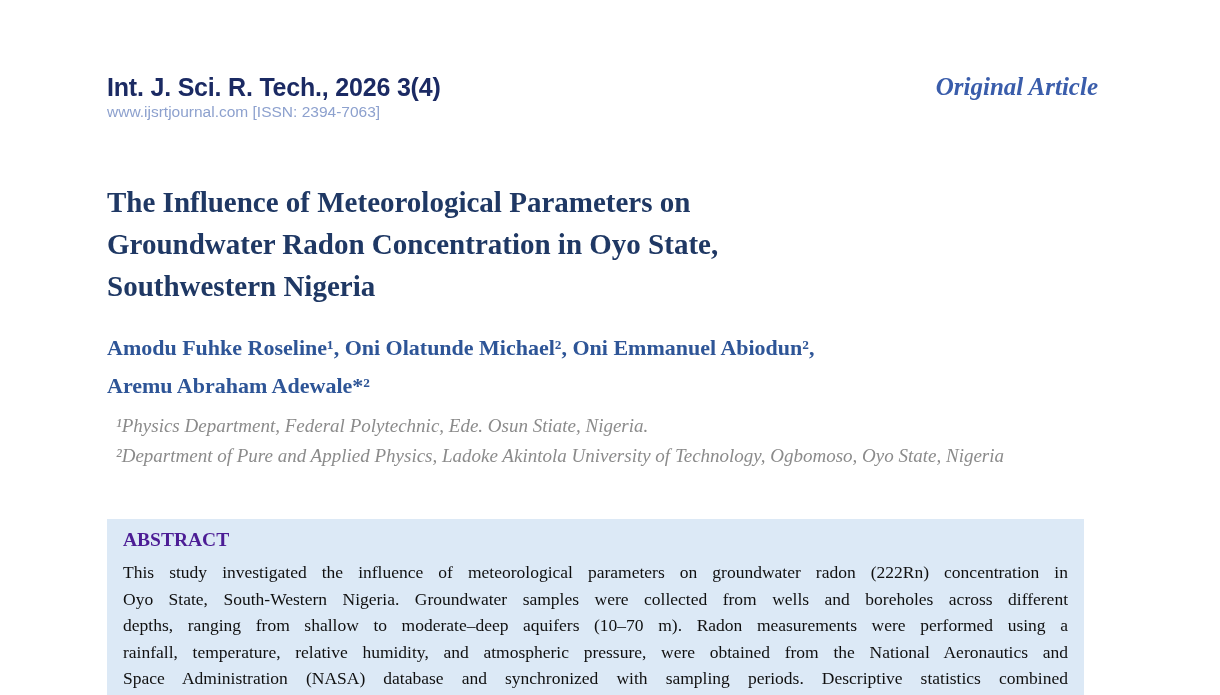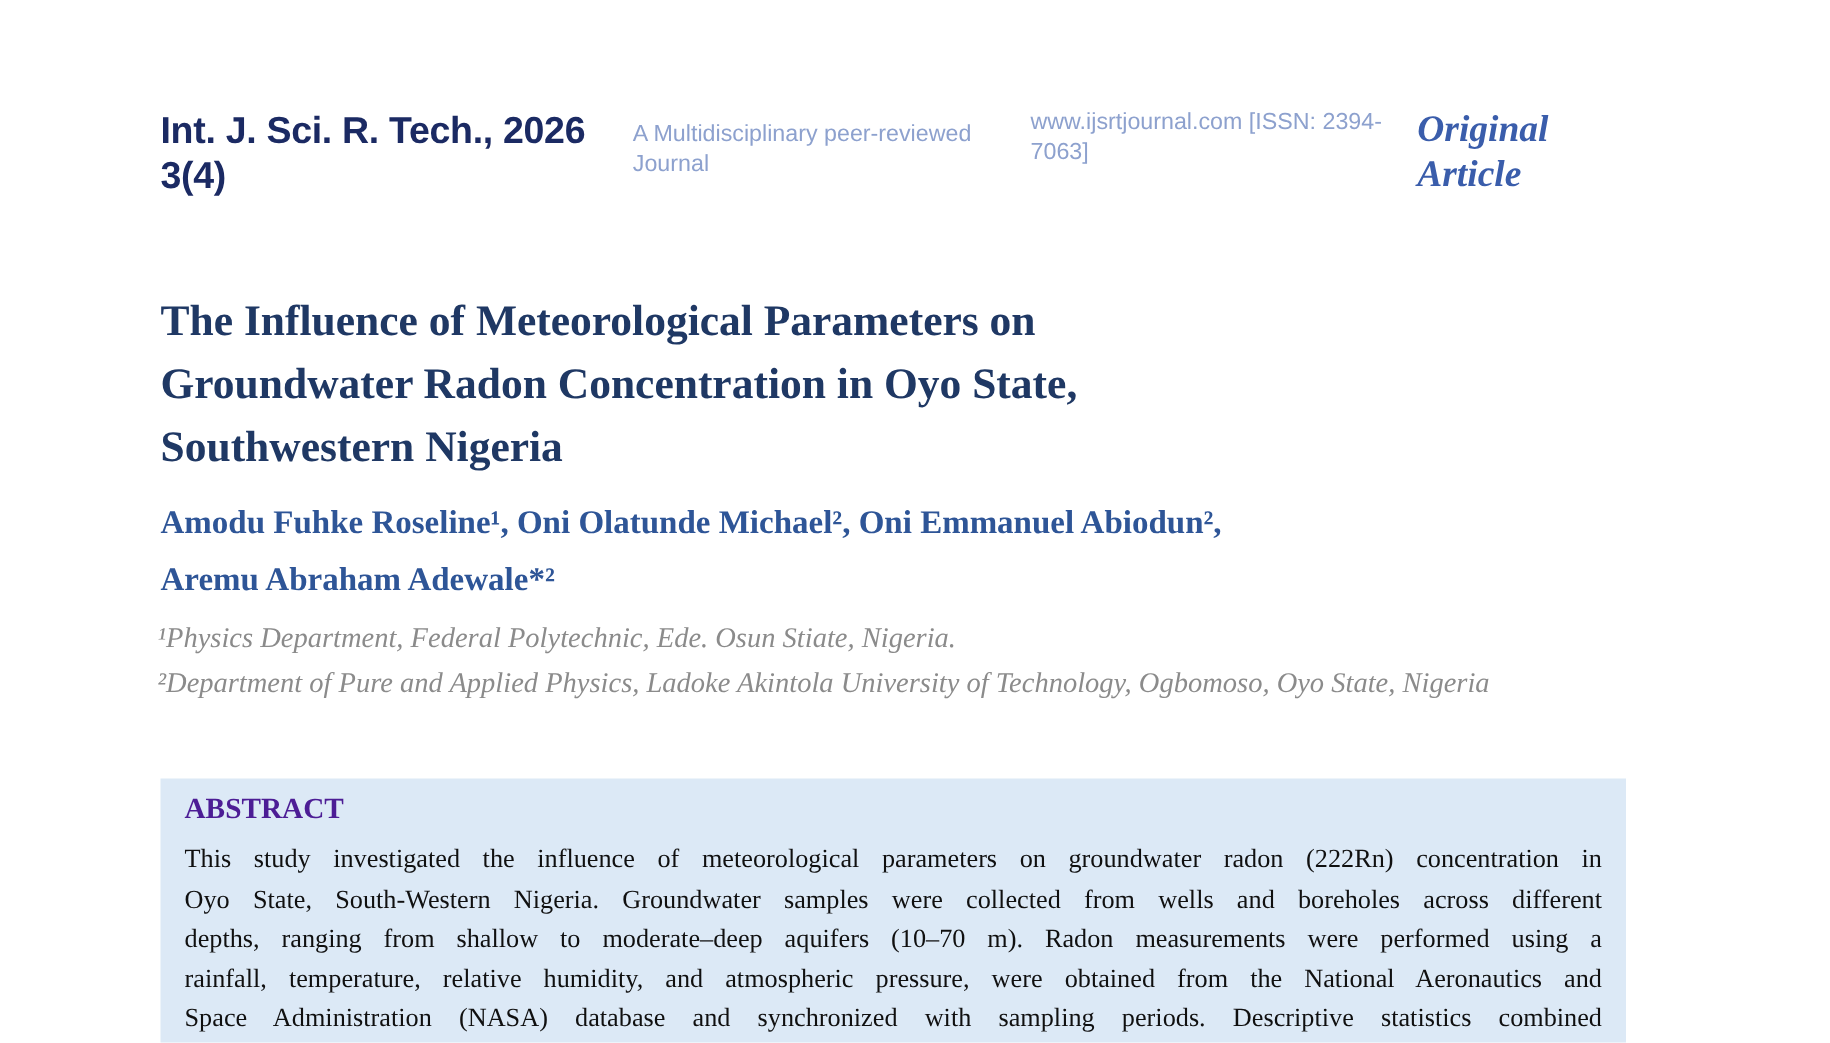--- a/index.html
+++ b/index.html
@@ -9,52 +9,52 @@
     overflow: hidden;
     font-family: "Liberation Serif", serif;
   }
   .page { position: relative; width: 1220px; height: 695px; background: #ffffff; }
 
   
   .header-row {
     position: absolute; left: 107px; top: 72px; width: 991px;
     display: flex; justify-content: space-between; align-items: flex-start;
   }
-  .journal-block { display: flex; }
+  .journal-block { display: flex; flex-direction: column; }
   .journal-name {
     font-family: "Liberation Sans", sans-serif;
     font-weight: 700; font-size: 25px; color: #1b2a63; line-height: 30px;
     letter-spacing: -0.2px;
   }
   .journal-subtitle, .journal-url {
     font-family: "Liberation Sans", sans-serif;
     font-size: 15.5px; color: #8da1ce; line-height: 20px; font-weight: 400;
   }
   .journal-subtitle { margin-top: 8px; }
   .article-type {
     font-family: Liberation Serif, serif;
     font-style: italic; font-weight: 700; font-size: 25px; color: #3a5dab;
     line-height: 30px;
   }
 
   
   .title-block {
     position: absolute; left: 107px; top: 181px; width: 900px;
-    font-weight: 700; font-size: 29px; line-height: 42px; color: #1f3864; margin-top: 12px;
+    font-weight: 700; font-size: 29px; line-height: 42px; color: #1f3864;
   }
 
   
   .authors-block {
     position: absolute; left: 107px; top: 329px; width: 990px;
     font-weight: 700; font-size: 22px; line-height: 38px; color: #2e5597;
   }
 
   
   .affiliations-block {
-    position: absolute; left: 105px; top: 411px; width: 985px;
+    position: absolute; left: 116px; top: 411px; width: 985px;
     font-style: italic; font-size: 19px; line-height: 29.5px; color: #8b8b8b;
   }
 
   
   .abstract-box {
     position: absolute; left: 107px; top: 519px; width: 945px;
     background: #dce9f6;
     padding: 9px 16px 30px 16px;
   }
   .abstract-heading {
@@ -68,21 +68,20 @@
   }
 </style>
 </head>
 <body>
 
 <div class="page">
 
   <div class="header-row">
     <div class="journal-block">
       <div class="journal-name">Int. J. Sci. R. Tech., 2026 3(4)</div>
-      <div class="journal-subtitle">A Multidisciplinary peer-reviewed Journal</div>
       <div class="journal-url">www.ijsrtjournal.com [ISSN: 2394-7063]</div>
     </div>
     <div class="article-type">Original Article</div>
   </div>
 
   <div class="title-block">
     <div>The Influence of Meteorological Parameters on</div>
     <div>Groundwater Radon Concentration in Oyo State,</div>
     <div>Southwestern Nigeria</div>
   </div>

